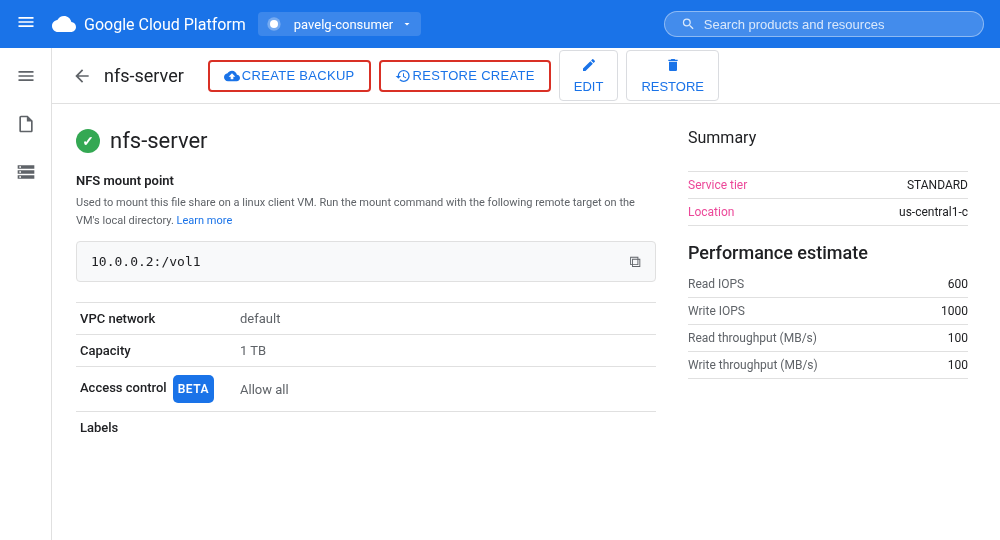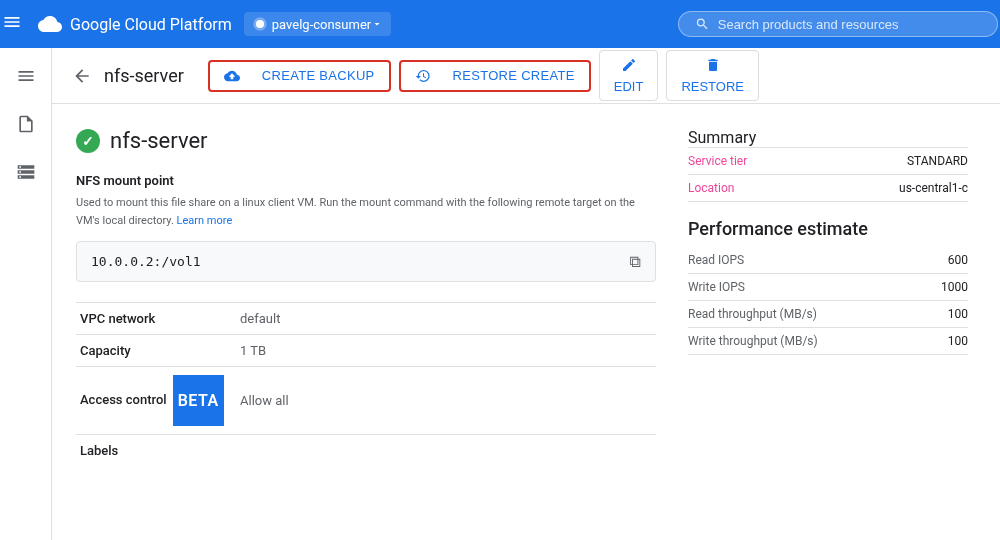--- a/index.html
+++ b/index.html
@@ -4,42 +4,42 @@
   <style>
     * { margin: 0; padding: 0; box-sizing: border-box; }
     body { font-family: 'Roboto', Arial, sans-serif; font-size: 13px; background: #fff; width: 1000px; height: 540px; overflow: hidden; }
 
     
     .top-nav {
       background: #1a73e8;
       height: 48px;
       display: flex;
       align-items: center;
-      padding: 0 2px;
+      padding: 0 16px;
       gap: 12px;
       color: #fff;
     }
     .nav-menu-icon {
       font-size: 20px;
       cursor: pointer;
       margin-right: 4px;
     }
     .nav-logo {
       display: flex;
       align-items: center;
       gap: 8px;
       font-size: 16px;
       font-weight: 400;
       color: #fff;
       white-space: nowrap;
     }
     .nav-project {
       display: flex;
       align-items: center;
-      gap: 0;
+      gap: 8px;
       background: rgba(255,255,255,0.15);
       border-radius: 4px;
       padding: 4px 8px;
       cursor: pointer;
       color: #fff;
       font-size: 13px;
     }
     .nav-search {
       margin-left: auto;
       background: rgba(255,255,255,0.18);
@@ -120,21 +120,21 @@
       justify-content: center;
     }
     .page-title-text {
       font-size: 18px;
       color: #202124;
       margin-right: 16px;
     }
     .toolbar-btn {
       display: flex;
       align-items: center;
-      gap: 22px;
+      gap: 2px;
       padding: 6px 14px;
       border: 1px solid #dadce0;
       background: #fff;
       border-radius: 4px;
       cursor: pointer;
       font-size: 13px;
       color: #1a73e8;
       font-weight: 500;
       letter-spacing: 0.3px;
     }
@@ -247,38 +247,38 @@
       font-weight: 500;
       width: 160px;
     }
     .details-table td:last-child {
       color: #5f6368;
     }
     .beta-badge {
       display: inline-block;
       background: #1a73e8;
       color: #fff;
-      font-size: 16px;
+      font-size: 12px;
       font-weight: 600;
-      padding: 16px 5px;
-      border-radius: 0;
+      padding: 7px 5px;
+      border-radius: 5px;
       margin-left: 6px;
       vertical-align: middle;
       letter-spacing: 0.5px;
     }
 
     
     .right-panel {
       width: 280px;
     }
     .summary-title {
       font-size: 16px;
       color: #202124;
       font-weight: 400;
-      margin-bottom: 0;
+      margin-bottom: 24px;
     }
     .summary-row {
       display: flex;
       justify-content: space-between;
       padding: 6px 0;
       border-bottom: 1px solid #e0e0e0;
       font-size: 12px;
     }
     .summary-row:first-of-type {
       border-top: 1px solid #e0e0e0;

